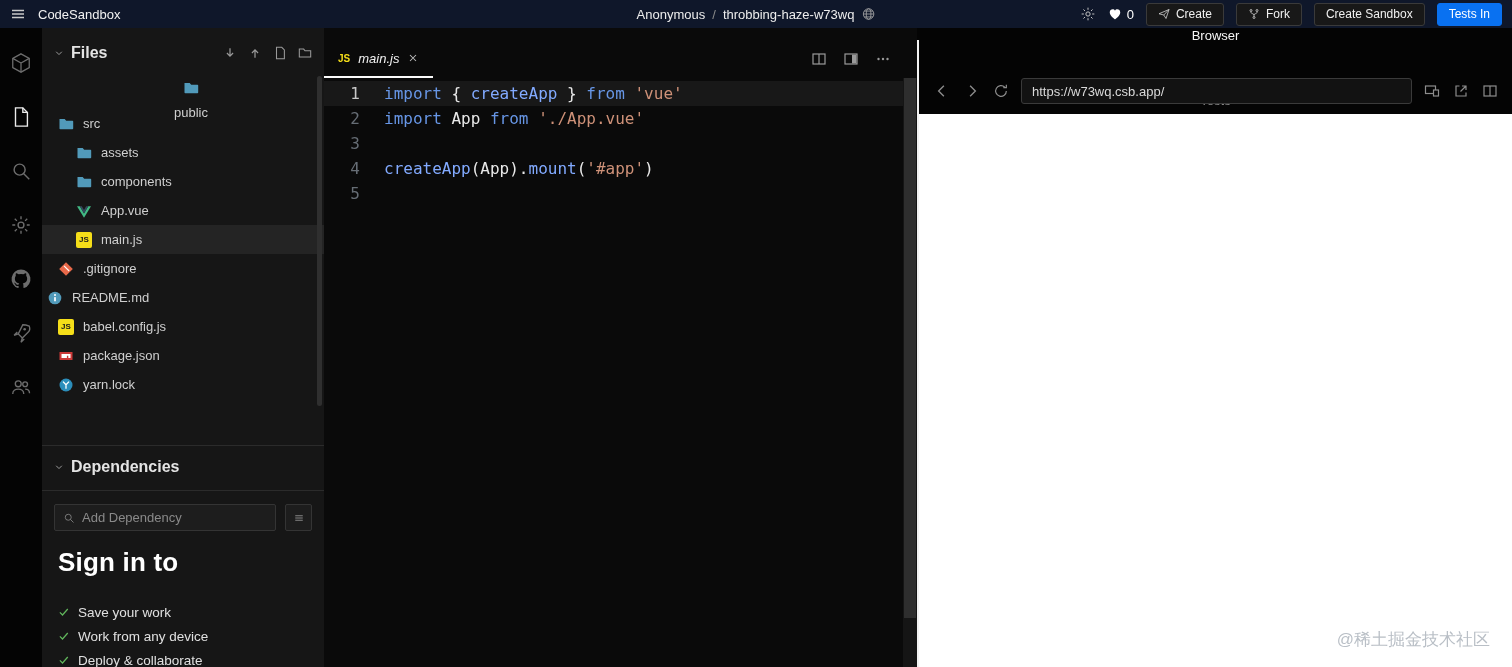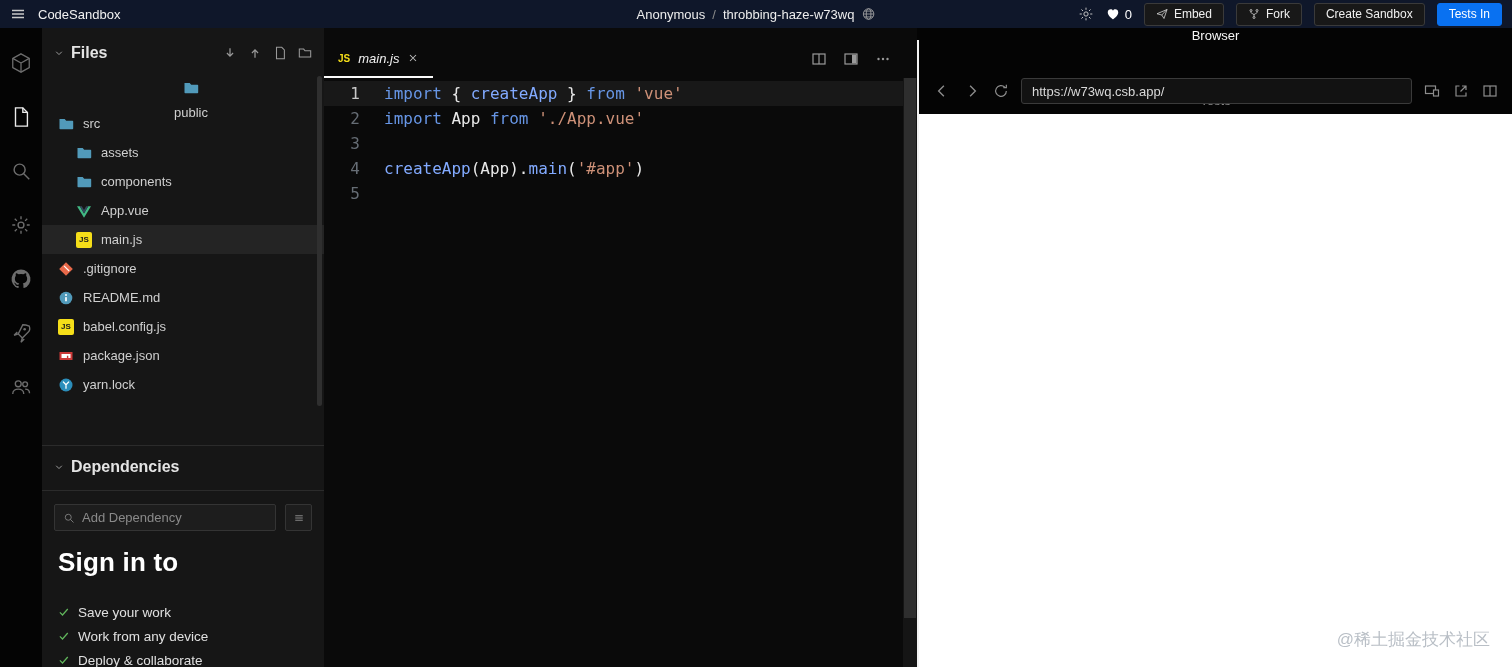--- a/index.html
+++ b/index.html
@@ -152,21 +152,21 @@
         </span>
       <span class="likes-count">0</span>
     </span>
     <button class="hdr-btn">
       <span class="svg-icon sz12" id="i-plane">
           <svg viewBox="0 0 24 24" xmlns="http://www.w3.org/2000/svg">
             <path d="M2 11.5L22 3l-6 18-4.5-7z" fill="none" stroke="currentColor" stroke-width="1.6"></path>
             <path d="M11.5 14L22 3" stroke="currentColor" stroke-width="1.6"></path>
           </svg>
         </span>
-      <span>Embed</span>
+      <span>Create</span>
     </button>
     <button class="hdr-btn">
       <span class="svg-icon sz12" id="i-fork">
           <svg viewBox="0 0 24 24" xmlns="http://www.w3.org/2000/svg">
             <circle cx="6" cy="5" r="2" fill="none" stroke="currentColor" stroke-width="1.6"></circle>
             <circle cx="18" cy="5" r="2" fill="none" stroke="currentColor" stroke-width="1.6"></circle>
             <circle cx="12" cy="19" r="2" fill="none" stroke="currentColor" stroke-width="1.6"></circle>
             <path d="M6 7v2c0 2.5 6 2 6 5v3M18 7v2c0 2.5-6 2-6 5" fill="none" stroke="currentColor" stroke-width="1.6"></path>
           </svg>
         </span>
@@ -338,21 +338,21 @@
           <span class="tree-icon svg-icon">
             <span class="svg-icon">
               <svg viewBox="0 0 16 16" xmlns="http://www.w3.org/2000/svg">
                 <path d="M8 1.2L14.8 8 8 14.8 1.2 8z" fill="#e8694a"></path>
                 <path d="M6 4.8l5.2 5.2" stroke="#fff" stroke-width="1.1"></path>
               </svg>
             </span>
           </span>
           <span class="tree-label">.gitignore</span>
         </div>
-        <div class="tree-row" style="padding-left: 16px;">
+        <div class="tree-row" style="padding-left: 5px;">
           <span class="tree-icon svg-icon">
             <span class="svg-icon">
               <svg viewBox="0 0 16 16" xmlns="http://www.w3.org/2000/svg">
                 <circle cx="8" cy="8" r="6.3" fill="#519aba"></circle>
                 <rect x="7.15" y="7" width="1.7" height="4.3" rx=".4" fill="#fff"></rect>
                 <circle cx="8" cy="4.9" r="1" fill="#fff"></circle>
               </svg>
             </span>
           </span>
           <span class="tree-label">README.md</span>
@@ -492,21 +492,21 @@
         <div class="code-line">
           <span class="gutter">2</span>
           <span class="line-content"><span class="tok-kw">import</span><span class="tok-pl"> App </span><span class="tok-kw">from</span><span class="tok-pl"> </span><span class="tok-str">'./App.vue'</span></span>
         </div>
         <div class="code-line">
           <span class="gutter">3</span>
           <span class="line-content"></span>
         </div>
         <div class="code-line">
           <span class="gutter">4</span>
-          <span class="line-content"><span class="tok-fn">createApp</span><span class="tok-pl">(App).</span><span class="tok-fn">main</span><span class="tok-pl">(</span><span class="tok-str">'#app'</span><span class="tok-pl">)</span></span>
+          <span class="line-content"><span class="tok-fn">createApp</span><span class="tok-pl">(App).</span><span class="tok-fn">mount</span><span class="tok-pl">(</span><span class="tok-str">'#app'</span><span class="tok-pl">)</span></span>
         </div>
         <div class="code-line">
           <span class="gutter">5</span>
           <span class="line-content"></span>
         </div>
       </div>
 
     <div class="editor-scrollbar">
       <div class="thumb"></div>
     </div>

